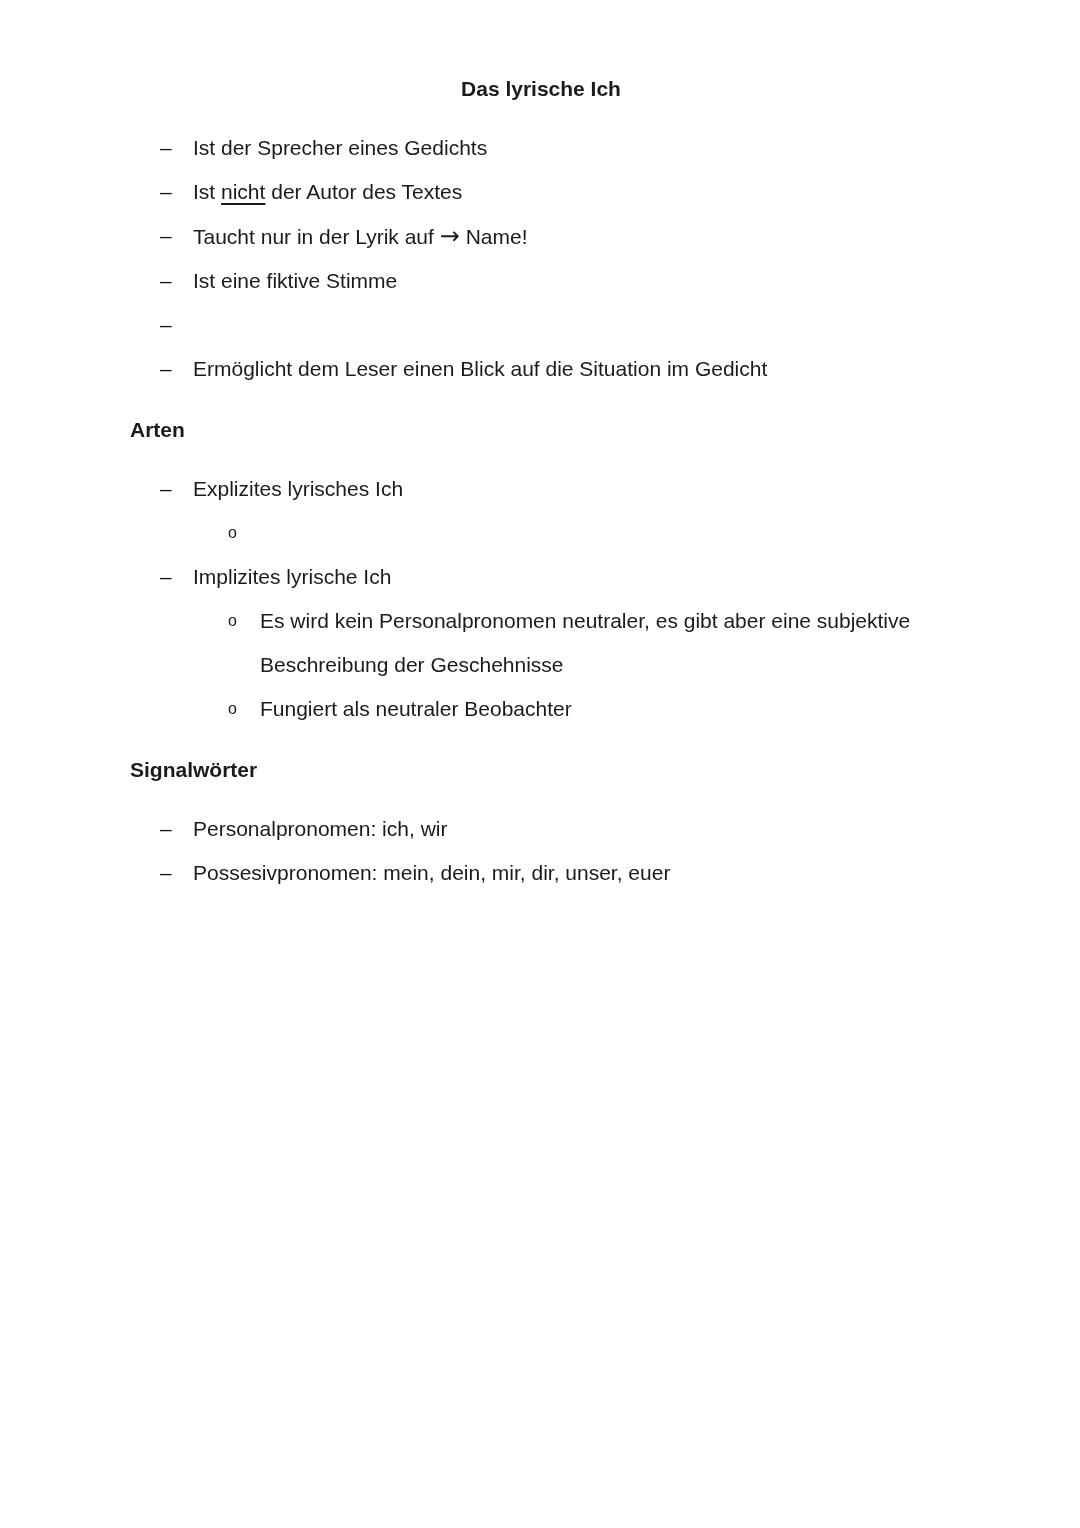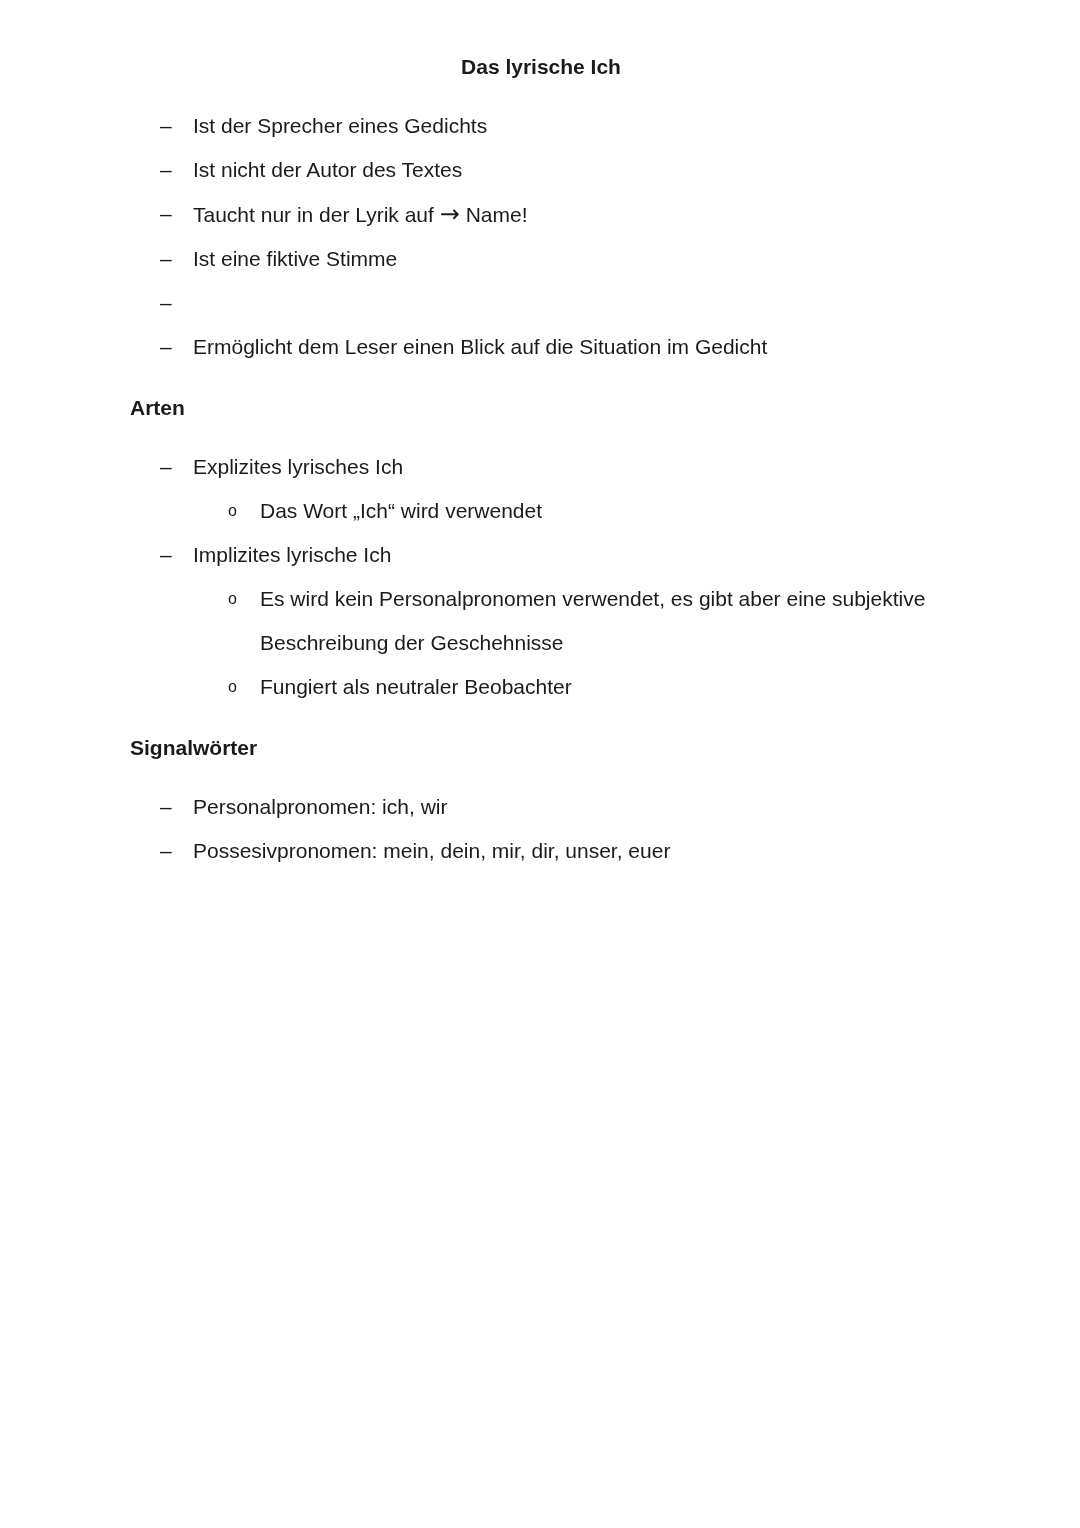--- a/index.html
+++ b/index.html
@@ -7,21 +7,21 @@
     background: #ffffff;
   }
   body {
     width: 1080px;
     height: 1528px;
     font-family: "Liberation Sans", "DejaVu Sans", sans-serif;
     color: #1b1b1b;
     overflow: hidden;
   }
   .doc {
-    padding: 56px 128px 0 130px;
+    padding: 78px 128px 0 130px;
     font-size: 21px;
   }
   .title {
     text-align: center;
     font-weight: bold;
     font-size: 21px;
     line-height: 22px;
     margin-bottom: 10px;
   }
   .heading {
@@ -50,20 +50,21 @@
     line-height: 44px;
   }
   .item-text {
     flex: 1 1 auto;
     line-height: 44px;
   }
   .item-text .block-line {
     display: block;
   }
   .underline {
+    text-decoration: underline;
     text-underline-offset: 4px;
     text-align: center;
   }
   .arrow {
     font-size: 24px;
     font-family: "DejaVu Sans", sans-serif;
   }
 </style>
 </head>
 <body>
@@ -122,36 +123,33 @@
 
     <div class="item">
       <span class="marker">–</span>
       <div class="item-text">
         <span>Explizites lyrisches Ich</span>
       </div>
     </div>
 
     <div class="item lvl2">
       <span class="marker">o</span>
-      <div class="item-text">
-        <span>Das Wort „Ich“ wird verwendet</span>
-      </div>
     </div>
 
     <div class="item">
       <span class="marker">–</span>
       <div class="item-text">
         <span>Implizites lyrische Ich</span>
       </div>
     </div>
 
     <div class="item lvl2">
       <span class="marker">o</span>
       <div class="item-text">
-        <span class="block-line">Es wird kein Personalpronomen verwendet, es gibt aber eine subjektive</span>
+        <span class="block-line">Es wird kein Personalpronomen neutraler, es gibt aber eine subjektive</span>
         <span class="block-line">Beschreibung der Geschehnisse</span>
       </div>
     </div>
 
     <div class="item lvl2">
       <span class="marker">o</span>
       <div class="item-text">
         <span>Fungiert als neutraler Beobachter</span>
       </div>
     </div>

